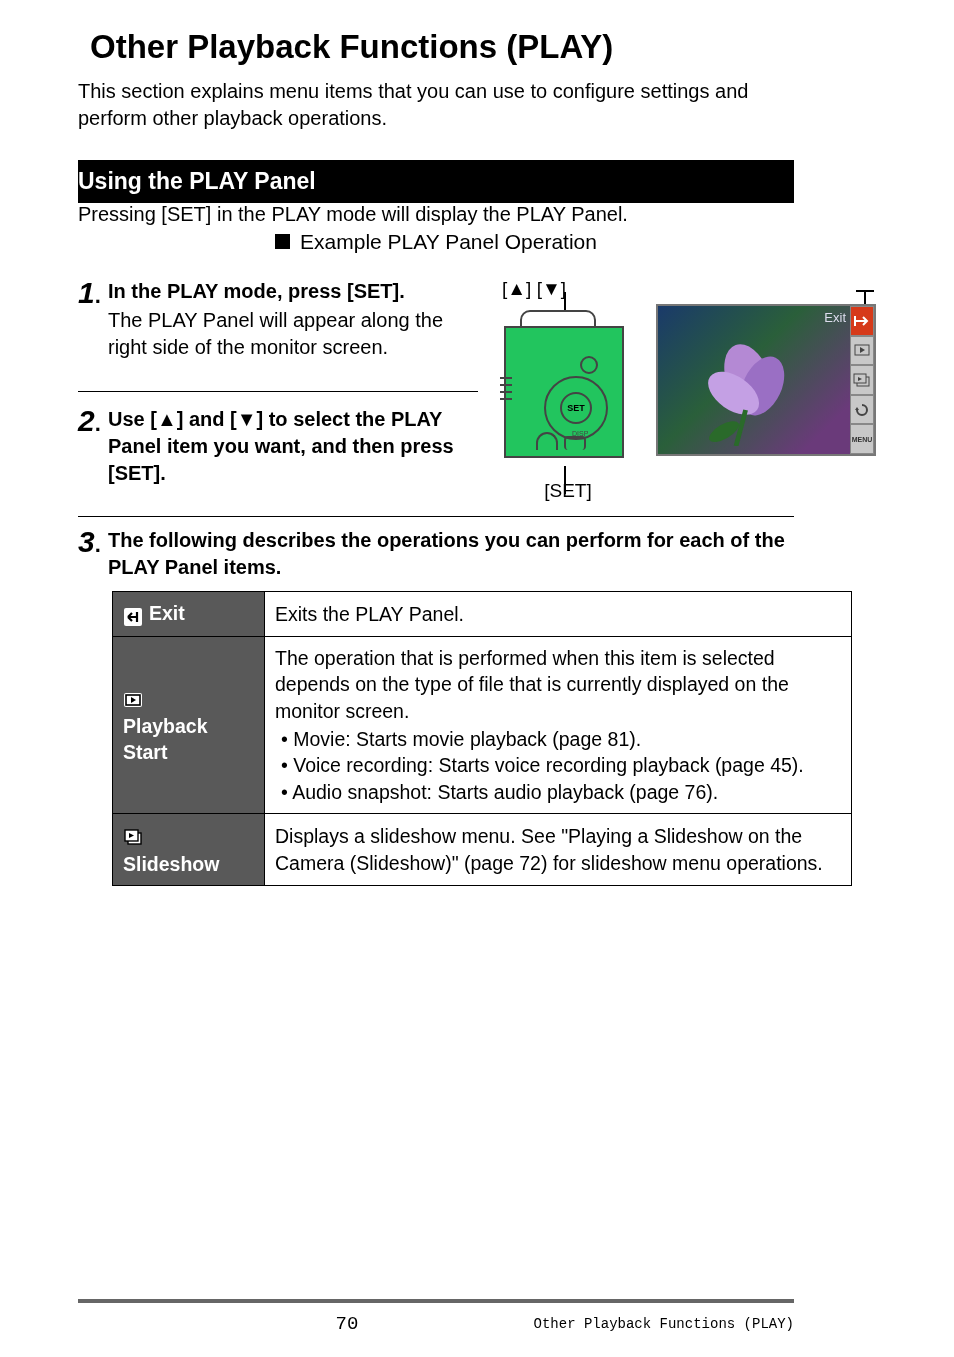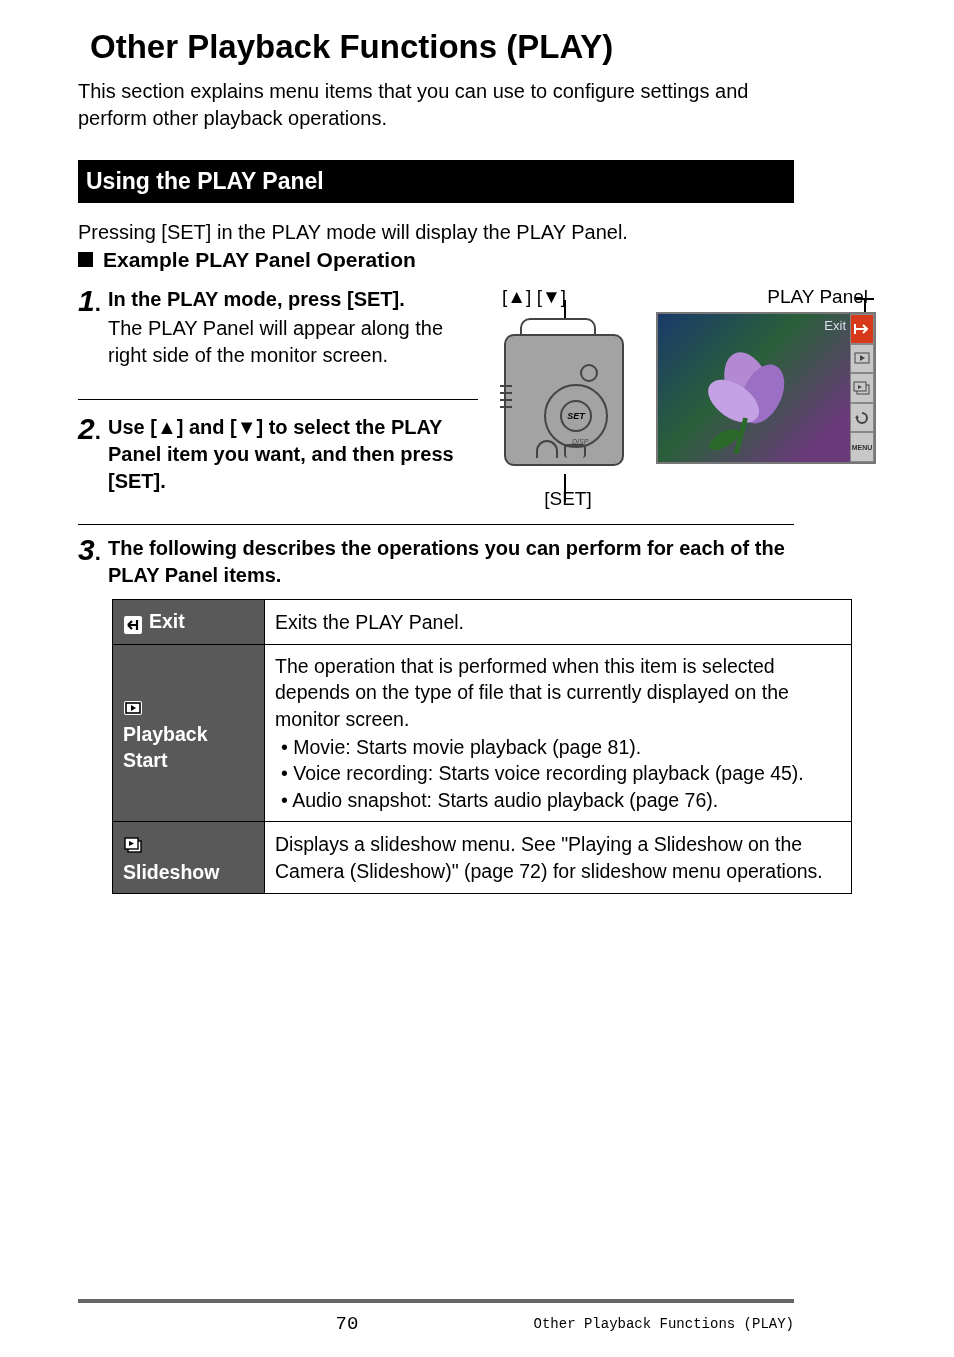--- a/index.html
+++ b/index.html
@@ -1,22 +1,22 @@
 <!DOCTYPE html>
 <html><head>
 <meta charset="utf-8">
 <style>
   * { box-sizing: border-box; margin: 0; padding: 0; }
   html, body { width: 954px; background: #fff; font-family: Arial, Helvetica, sans-serif; color: #000; }
   .page { width: 872px; min-height: 1357px; position: relative; padding: 20px 78px 0 78px; }
   .chapter-title { font-size: 33px; font-weight: bold; margin: 8px 0 12px 12px; }
   .intro { font-size: 20px; line-height: 1.35; margin-bottom: 28px; }
-  .section-bar { background: #000; color: #fff; font-size: 23px; font-weight: bold; padding: 8px 8px; margin-bottom: 18px; }
+  .section-bar { background: #000; color: #fff; font-size: 23px; font-weight: bold; padding: 8px 0; }
   .body-text { font-size: 20px; margin-bottom: 4px; }
-  .sub-heading { font-size: 21px; font-weight: bold; margin-bottom: 14px; }
+  .sub-heading { font-size: 21px; font-weight: normal; margin-bottom: 24px; text-align: center; }
   .sq { display:inline-block; width:15px; height:15px; background:#000; vertical-align:middle; margin-right:10px; position:relative; top:-2px;}
   .two-col { display:flex; gap:20px; margin-bottom:8px;}
   .left-col { flex: 0 0 400px; }
   .right-col { flex: 1; position:relative; }
   .step { display:flex; margin-bottom:6px; }
   .step-num { font-size:30px; font-weight:bold; font-style:italic; width:30px; flex:none; line-height:1; }
   .step-num .dot { font-style:normal; font-size:22px; }
   .step-body { flex:1; }
   .step-title { font-size:20px; font-weight:bold; line-height:1.35; }
   .step-desc { font-size:20px; line-height:1.35; margin-top:2px;}
@@ -32,21 +32,21 @@
   .screen-exit { position:absolute; top:4px; right:28px; color:#dde; font-size:13px; font-family:Arial; }
   .panel-strip { position:absolute; top:0; right:0; bottom:0; width:24px; display:flex; flex-direction:column; }
   .panel-cell { flex:1; border:1px solid #888; background:#c8c8c8; font-size:10px; display:flex; align-items:center; justify-content:center; color:#333; }
   .panel-cell.sel { background:#d63a1a; color:#fff; }
   .play-panel-line { position:absolute; top:-12px; right:10px; width:2px; height:14px; background:#000;}
   .play-panel-tick { position:absolute; top:-14px; right:2px; width:18px; height:2px; background:#000;}
   .diagram-screen-wrap { position:relative; }
   .set-label { text-align:center; font-size:19px; margin-top:6px; width:140px; }
 
   
-  .cam-body { position:absolute; left:6px; top:22px; width:120px; height:132px; border:2px solid #444; border-radius:10px; background:#a3a3a3;font-style:italic;}
+  .cam-body { position:absolute; left:6px; top:22px; width:120px; height:132px; border:2px solid #444; border-radius:0; background:#22c55e;}
   .cam-top { position:absolute; left:22px; top:6px; width:76px; height:20px; border:2px solid #444; border-radius:10px 10px 0 0; background:#fff;}
   .cam-bars { position:absolute; left:-6px; top:44px; width:10px; }
   .cam-bars span{ display:block; width:12px; height:2px; background:#444; margin:5px 0;}
   .dpad { position:absolute; left:38px; top:48px; width:64px; height:64px; border:2px solid #444; border-radius:50%; }
   .dpad-inner { position:absolute; left:14px; top:14px; width:32px; height:32px; border:2px solid #444; border-radius:50%; display:flex; align-items:center; justify-content:center; font-size:9px; font-weight:bold;}
   .rec-btn { position:absolute; left:74px; top:28px; width:18px; height:18px; border:2px solid #444; border-radius:50%; }
   .cam-bottom { position:absolute; left:30px; bottom:6px; width:22px; height:18px; border:2px solid #444; border-top-left-radius:14px; border-top-right-radius:14px; border-bottom:none;}
   .cam-bottom2 { position:absolute; left:58px; bottom:6px; width:22px; height:14px; border:2px solid #444; border-radius:4px; border-bottom:none;}
   .disp-txt { position:absolute; left:66px; top:102px; font-size:7px; color:#444;}
   .line-to-dpad { position:absolute; left:66px; top:-12px; width:2px; height:44px; background:#000; }
@@ -108,21 +108,20 @@
         <div class="step-body">
           <div class="step-title">Use [▲] and [▼] to select the PLAY Panel item you want, and then press [SET].</div>
         </div>
       </div>
 
     </div>
 
     <div class="right-col">
       <div class="labels-row">
         <div class="lbl-arrows">[▲] [▼]</div>
-        <div class="lbl-playpanel">PLAY Panel</div>
       </div>
       <div class="diagram-row">
 
         <div class="diagram-camera">
           <div class="line-to-dpad"></div>
           <div class="cam-top"></div>
           <div class="cam-body">
             <div class="cam-bars">
                 <span></span>
                 <span></span>

